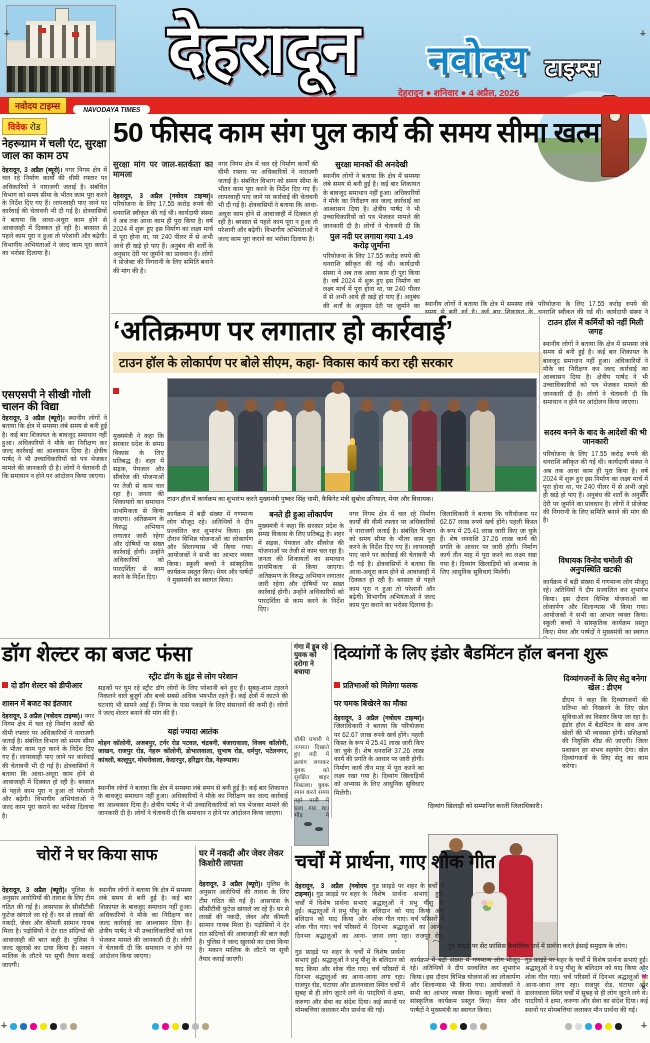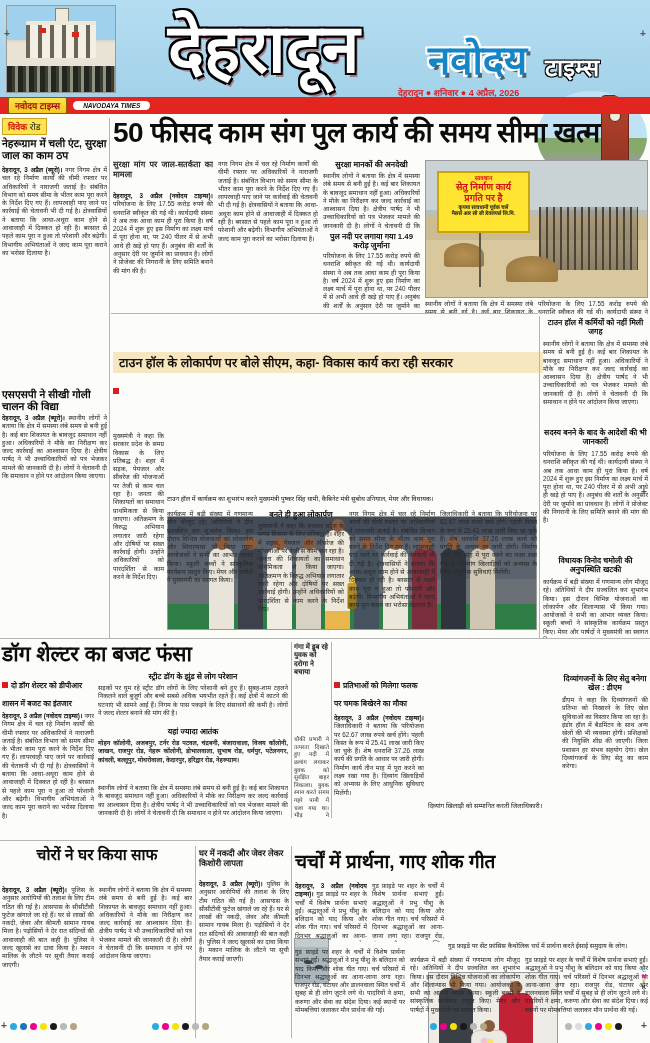--- a/index.html
+++ b/index.html
@@ -16,21 +16,21 @@
 
   
   .masthead{left:0;top:0;width:650px;height:97px;background:linear-gradient(#b5ddf1,#a3d2ea)}
   .city-title{font-size:68px;font-weight:900;color:#fff;line-height:1;
     text-shadow:-2px -2px 0 #000,2px -2px 0 #000,-2px 2px 0 #000,2px 2px 0 #000,3px 4px 0 rgba(150,20,20,.45)}
   .brand-main{font-size:40px;font-weight:900;color:#1486c8;line-height:1;
     text-shadow:-2px -2px 0 #fff,2px -2px 0 #fff,-2px 2px 0 #fff,2px 3px 0 rgba(0,0,0,.55)}
   .brand-sub{font-size:24px;font-weight:900;color:#fff;line-height:1;
     text-shadow:-1px -1px 0 #000,1px -1px 0 #000,-1px 1px 0 #000,1px 1px 0 #000}
   .dateline{font-size:9px;font-weight:bold;color:#d81f26}
-  .redbar{left:0;top:97px;width:650px;height:17px;background:#e2251f;display:flex;align-items:center}
+  .redbar{left:0;top:97px;width:650px;height:17px;background:#e2251f;display:flex;align-items:flex-end}
   .logo-hi{margin-left:8px;background:linear-gradient(#ffe24a,#f7c823);color:#9b1005;font-weight:900;
     font-size:9px;padding:1px 6px;border-radius:2px;border:1px solid #8b5c00}
   .logo-en{margin-left:6px;background:#fff;color:#111;font-weight:bold;font-style:italic;font-size:6.5px;
     padding:1px 10px;border-radius:7px}
   .redbar-url{position:absolute;left:0;right:0;text-align:center;color:#fff;font-weight:bold;font-size:10px}
 
   
   .h-lead{font-size:28px;font-weight:900;color:#0c0c0c;line-height:1.05;letter-spacing:-.5px}
   .h-cm{font-size:27px;font-weight:900;color:#0c0c0c;line-height:1}
   .strap{background:#f6e7c1;font-size:12.5px;font-weight:900;color:#17120a;display:flex;align-items:center;padding-left:6px}
@@ -148,37 +148,25 @@
   <div class="abs body-txt b" style="left:113px;top:160px;width:100px;height:30px;font-size:8px;line-height:1.2">सुरक्षा मांग पर जाल-सतर्कता का मामला</div>
   <div class="abs body-txt" style="left:113px;top:192px;width:100px;height:118px">
     <span class="byline">देहरादून, 3 अप्रैल (नवोदय टाइम्स)। </span><span>परियोजना के लिए 17.55 करोड़ रुपये की धनराशि स्वीकृत की गई थी। कार्यदायी संस्था ने अब तक आधा काम ही पूरा किया है। वर्ष 2024 में शुरू हुए इस निर्माण का लक्ष्य मार्च में पूरा होना था, पर 240 पीलर में से अभी आधे ही खड़े हो पाए हैं। अनुबंध की शर्तों के अनुसार देरी पर जुर्माने का प्रावधान है। लोगों ने प्रोजेक्ट की निगरानी के लिए समिति बनाने की मांग की है।</span>
   </div>
   <div class="abs body-txt" style="left:218px;top:160px;width:100px;height:150px">नगर निगम क्षेत्र में चल रहे निर्माण कार्यों की धीमी रफ्तार पर अधिकारियों ने नाराजगी जताई है। संबंधित विभाग को समय सीमा के भीतर काम पूरा करने के निर्देश दिए गए हैं। लापरवाही पाए जाने पर कार्रवाई की चेतावनी भी दी गई है। क्षेत्रवासियों ने बताया कि आधा-अधूरा काम होने से आवाजाही में दिक्कत हो रही है। बरसात से पहले काम पूरा न हुआ तो परेशानी और बढ़ेगी। विभागीय अभियंताओं ने जल्द काम पूरा कराने का भरोसा दिलाया है।</div>
   <div class="abs ch sub-c" style="left:323px;top:160px;width:97px">सुरक्षा मानकों की अनदेखी</div>
   <div class="abs body-txt" style="left:323px;top:172px;width:97px;height:58px">स्थानीय लोगों ने बताया कि क्षेत्र में समस्या लंबे समय से बनी हुई है। कई बार शिकायत के बावजूद समाधान नहीं हुआ। अधिकारियों ने मौके का निरीक्षण कर जल्द कार्रवाई का आश्वासन दिया है। क्षेत्रीय पार्षद ने भी उच्चाधिकारियों को पत्र भेजकर मामले की जानकारी दी है। लोगों ने चेतावनी दी कि समाधान न होने पर आंदोलन किया जाएगा।</div>
   <div class="abs ch sub-c" style="left:323px;top:232px;width:97px">पुल नदी पर लगाया गया 1.49 करोड़ जुर्माना</div>
   <div class="abs body-txt" style="left:323px;top:252px;width:97px;height:58px">परियोजना के लिए 17.55 करोड़ रुपये की धनराशि स्वीकृत की गई थी। कार्यदायी संस्था ने अब तक आधा काम ही पूरा किया है। वर्ष 2024 में शुरू हुए इस निर्माण का लक्ष्य मार्च में पूरा होना था, पर 240 पीलर में से अभी आधे ही खड़े हो पाए हैं। अनुबंध की शर्तों के अनुसार देरी पर जुर्माने का प्रावधान है। लोगों ने प्रोजेक्ट की निगरानी के लिए समिति बनाने की मांग की है।</div>
 
-  <div class="abs photo ph-constr" style="left:425px;top:160px;width:223px;height:138px">
-    <div class="rebar"></div>
-    <div class="mound" style="left:8%;top:60%;width:40px;height:24px"></div>
-    <div class="mound" style="left:36%;top:70%;width:52px;height:26px"></div>
-    <div class="sign">
-      <div class="s1">सावधान</div>
-      <div class="s2">सेतु निर्माण कार्य</div>
-      <div class="s2">प्रगति पर है</div>
-      <div class="s3">कृपया सावधानी पूर्वक चलें</div>
-      <div class="s3">मैसर्स आर सी सी डेवलपर्स लि.मि.</div>
-    </div>
-    <div class="sign-post"></div>
-  </div>
   <div class="abs body-txt" style="left:425px;top:300px;width:108px;height:14px">स्थानीय लोगों ने बताया कि क्षेत्र में समस्या लंबे समय से बनी हुई है। कई बार शिकायत के बावजूद समाधान नहीं हुआ। अधिकारियों ने मौके का निरीक्षण कर जल्द कार्रवाई का आश्वासन दिया है। क्षेत्रीय पार्षद ने भी उच्चाधिकारियों को पत्र भेजकर मामले की जानकारी दी है। लोगों ने चेतावनी दी कि समाधान न होने पर आंदोलन किया जाएगा।</div>
   <div class="abs body-txt" style="left:538px;top:300px;width:110px;height:14px">परियोजना के लिए 17.55 करोड़ रुपये की धनराशि स्वीकृत की गई थी। कार्यदायी संस्था ने अब तक आधा काम ही पूरा किया है। वर्ष 2024 में शुरू हुए इस निर्माण का लक्ष्य मार्च में पूरा होना था, पर 240 पीलर में से अभी आधे ही खड़े हो पाए हैं। अनुबंध की शर्तों के अनुसार देरी पर जुर्माने का प्रावधान है। लोगों ने प्रोजेक्ट की निगरानी के लिए समिति बनाने की मांग की है।</div>
 
   <div class="abs hairline-h" style="left:111px;top:313px;width:427px"></div>
+  <div class="abs h-cm" style="left:113px;top:318px;width:424px">‘अतिक्रमण पर लगातार हो कार्रवाई’</div>
   <div class="abs strap" style="left:113px;top:352px;width:424px;height:21px">टाउन हॉल के लोकार्पण पर बोले सीएम, कहा- विकास कार्य करा रही सरकार</div>
 
   <div class="abs" style="left:113px;top:380px;width:51px">
     <span class="bullet-sq"></span>
   </div>
   <div class="abs body-txt" style="left:113px;top:432px;width:51px;height:206px">मुख्यमंत्री ने कहा कि सरकार प्रदेश के समग्र विकास के लिए प्रतिबद्ध है। शहर में सड़क, पेयजल और सीवरेज की योजनाओं पर तेजी से काम चल रहा है। जनता की शिकायतों का समाधान प्राथमिकता से किया जाएगा। अतिक्रमण के विरुद्ध अभियान लगातार जारी रहेगा और दोषियों पर सख्त कार्रवाई होगी। उन्होंने अधिकारियों को पारदर्शिता से काम करने के निर्देश दिए।</div>
 
   <div class="abs photo ph-lamp" style="left:167px;top:378px;width:370px;height:114px">
     <div class="pp" style="background:#e9e4da"></div>
     <div class="pp" style="background:#3c414b"></div>
@@ -225,20 +213,21 @@
 
   <div class="abs hairline-v" style="left:291px;top:642px;height:176px"></div>
   <div class="abs b" style="left:294px;top:643px;width:36px;font-size:7px;line-height:1.2">गंगा में डूब रहे युवक को दरोगा ने बचाया</div>
   <div class="abs photo ph-river" style="left:294px;top:686px;width:35px;height:46px">
     <div class="swimmer" style="left:28%;top:48%"></div>
     <div class="swimmer" style="left:62%;top:60%"></div>
   </div>
   <div class="abs body-txt" style="left:294px;top:736px;width:35px;height:82px;font-size:5.8px">चौकी प्रभारी ने तत्परता दिखाते हुए नदी में छलांग लगाकर युवक को सुरक्षित बाहर निकाला। युवक स्नान करते समय गहरे पानी में चला गया था। भीड़ ने पुलिसकर्मी की सराहना की। युवक को प्राथमिक उपचार के बाद घर भेज दिया गया।</div>
 
   <div class="abs hairline-v" style="left:331px;top:642px;height:176px"></div>
+  <div class="abs h-bad" style="left:334px;top:645px;width:316px">दिव्यांगों के लिए इंडोर बैडमिंटन हॉल बनना शुरू</div>
   <div class="abs" style="left:334px;top:674px;width:90px">
     <span class="bullet-sq"></span><span class="b" style="font-size:7.6px;line-height:1.25">प्रतिभाओं को मिलेगा फलक पर चमक बिखेरने का मौका</span>
   </div>
   <div class="abs body-txt" style="left:334px;top:714px;width:90px;height:104px">
     <span class="byline">देहरादून, 3 अप्रैल (नवोदय टाइम्स)। </span><span>जिलाधिकारी ने बताया कि परियोजना पर 62.67 लाख रुपये खर्च होंगे। पहली किस्त के रूप में 25.41 लाख जारी किए जा चुके हैं। शेष धनराशि 37.26 लाख कार्य की प्रगति के आधार पर जारी होगी। निर्माण कार्य तीन माह में पूरा करने का लक्ष्य रखा गया है। दिव्यांग खिलाड़ियों को अभ्यास के लिए आधुनिक सुविधाएं मिलेंगी।</span>
   </div>
   <div class="abs photo ph-flowers" style="left:428px;top:674px;width:130px;height:126px">
     <div class="man-suit"></div>
     <div class="woman-red"></div>
     <div class="woman-wc"></div>

